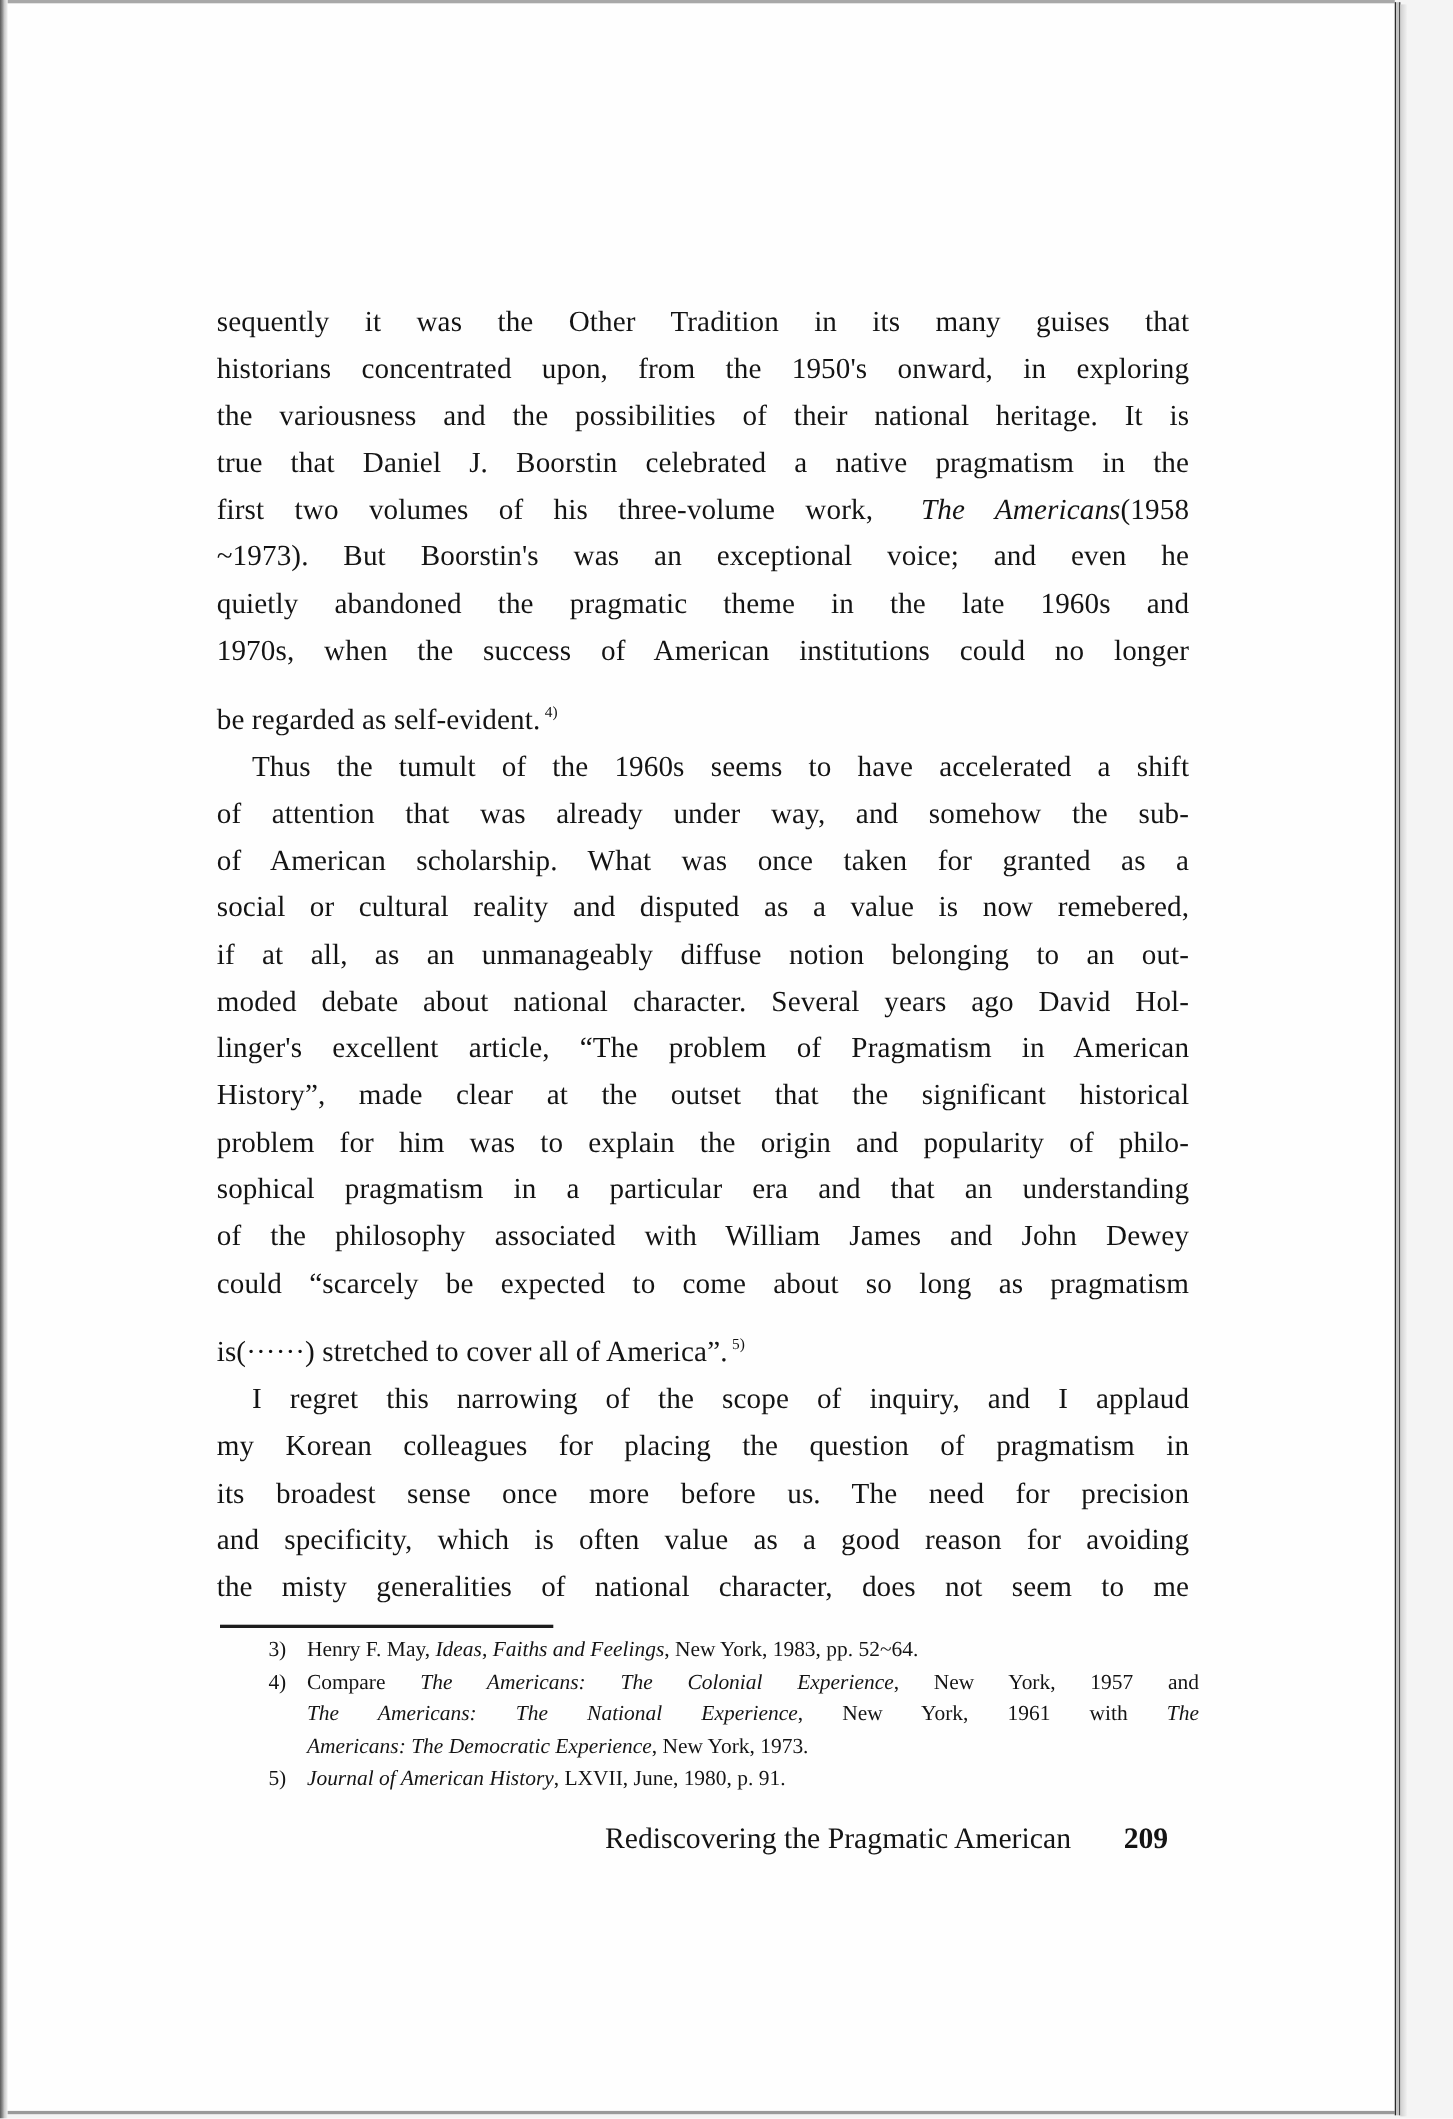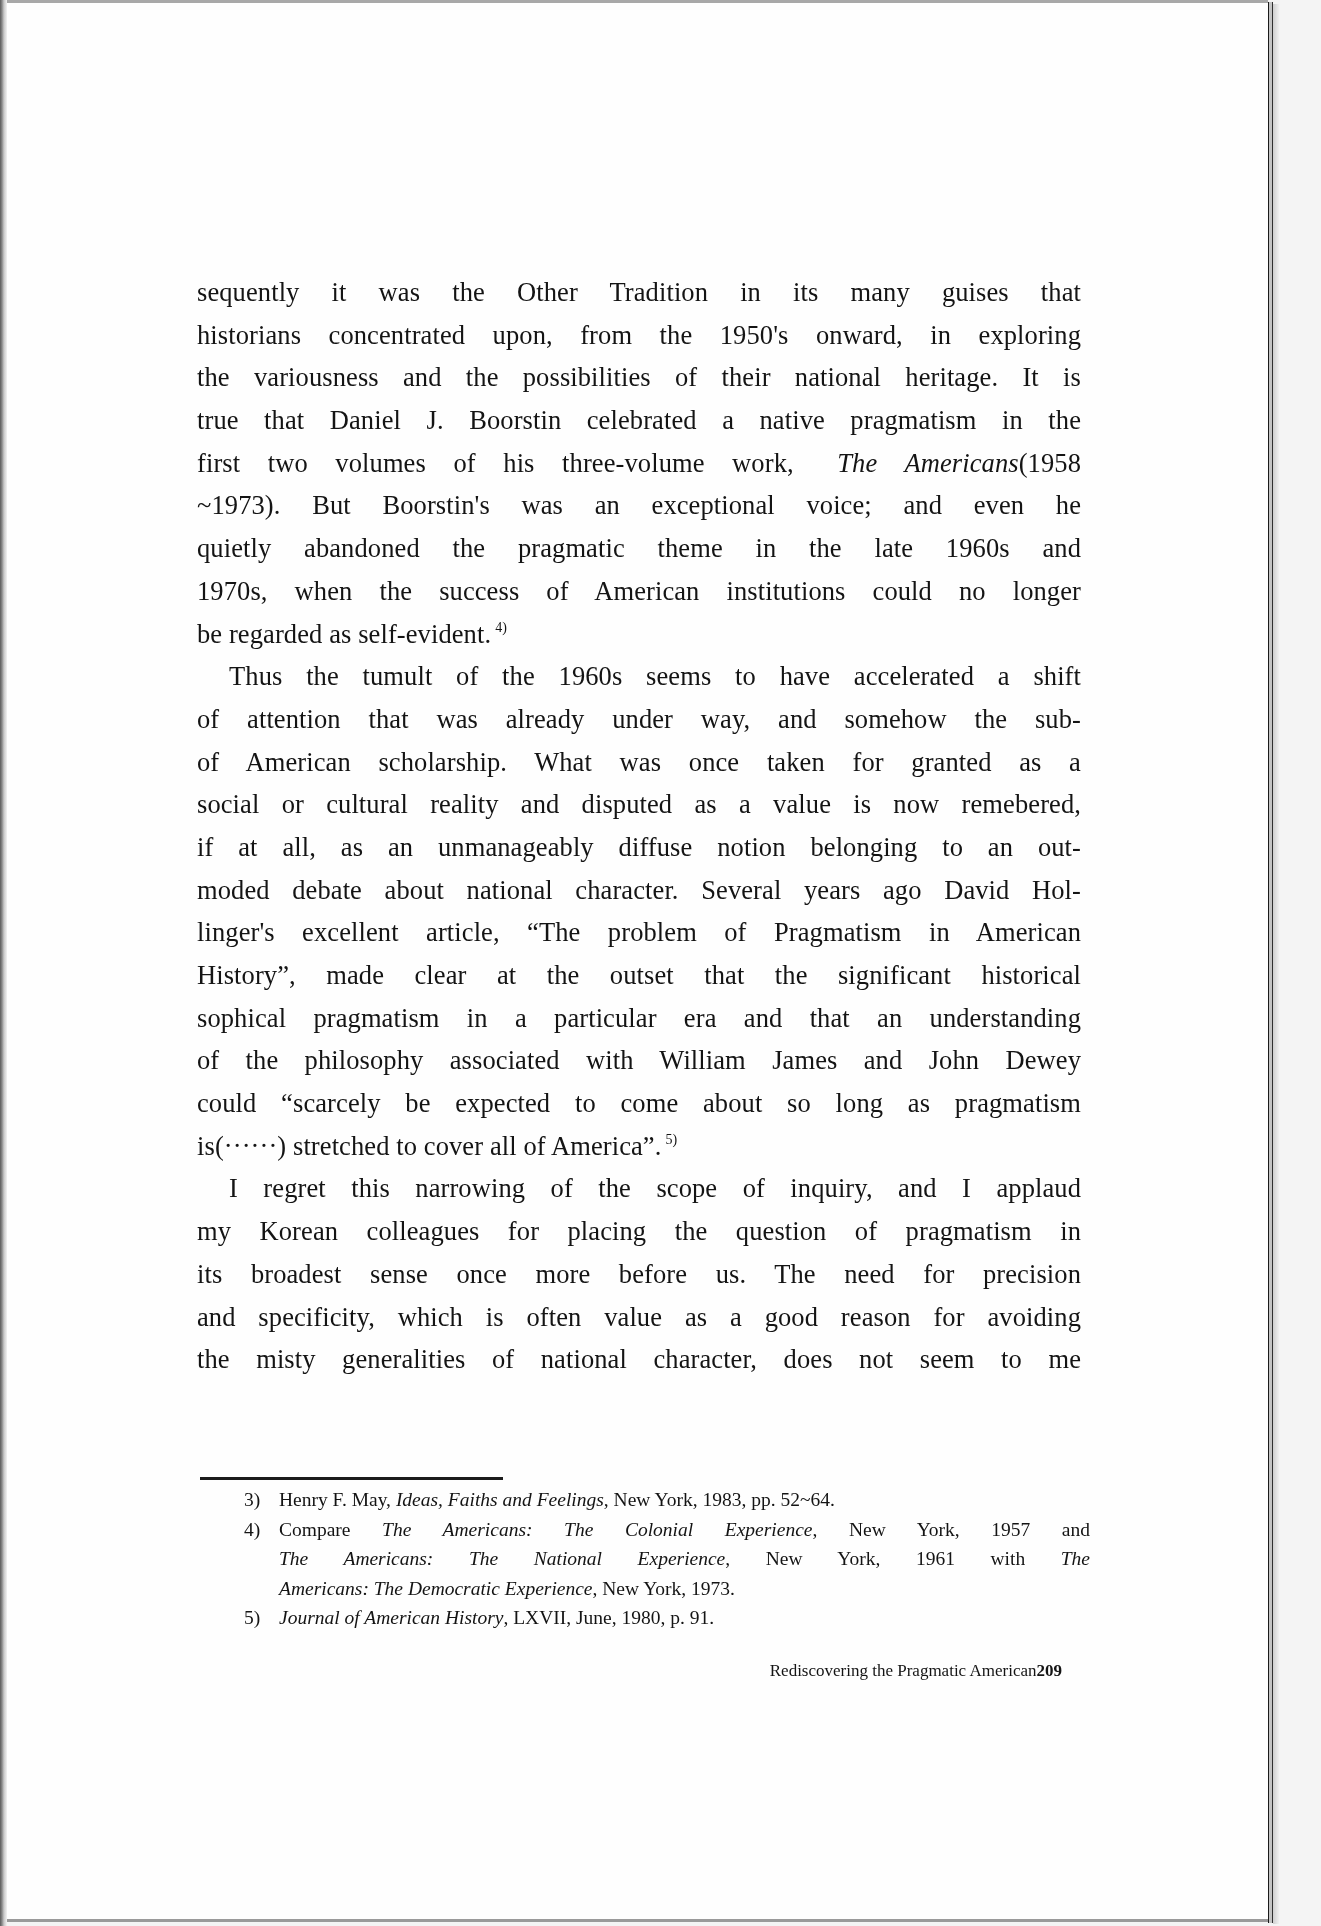--- a/index.html
+++ b/index.html
@@ -34,41 +34,41 @@
   }
   .body-text {
     position: absolute; left: 197px; top: 271px; width: 884px;
     font-size: 26.5px; line-height: 42.7px;
     letter-spacing: 0.1px;
   }
   .line {
     display: block; height: 42.7px; white-space: nowrap;
     text-align: justify; text-align-last: justify;
   }
-  .line.last { text-align-last: left; }
+  .line.last { text-align-last: left; margin-top: 20px; }
   .line.indent { padding-left: 32px; }
   .line .it { font-style: italic; margin-left: 16px; }
   sup.ref { font-size: 14px; vertical-align: 11px; line-height: 0; margin-left: 4px; }
   .rule {
     position: absolute; left: 200px; top: 1477px; width: 303px; height: 3px;
     background: #1c1c1c;
   }
   .footnotes {
     position: absolute; left: 224px; top: 1485px; width: 866px;
     font-size: 19.5px; line-height: 29.5px;
   }
   .fn-line { display: block; height: 29.5px; white-space: nowrap; text-align: justify; text-align-last: justify; margin-left: 20px; }
   .fn-line.last { text-align-last: left; }
   .fn-line.cont { padding-left: 35px; }
   .fn-line .it { font-style: italic; }
   .fn-num { display: inline-block; width: 35px; }
   .footer {
     position: absolute; left: 550px; top: 1656px; width: 512px;
-    font-size: 17px; line-height: 30px; white-space: nowrap;
-    display: flex; justify-content: flex-end;
+    font-size: 27px; line-height: 30px; white-space: nowrap;
+    display: flex; justify-content: space-between;
   }
   .footer .pg { font-weight: bold; }
 </style>
 </head>
 <body>
 
 <div class="page"></div>
 <div class="left-edge"></div>
 <div class="right-edge"></div>
 <div class="right-shadow"></div>
@@ -87,20 +87,21 @@
     </div>
     <div>
       <span class="line indent"><span>Thus the tumult of the 1960s seems to have accelerated a shift</span></span>
       <span class="line"><span>of attention that was already under way, and somehow the sub-</span></span>
       <span class="line"><span>of American scholarship. What was once taken for granted as a</span></span>
       <span class="line"><span>social or cultural reality and disputed as a value is now remebered,</span></span>
       <span class="line"><span>if at all, as an unmanageably diffuse notion belonging to an out-</span></span>
       <span class="line"><span>moded debate about national character. Several years ago David Hol-</span></span>
       <span class="line"><span>linger's excellent article, “The problem of Pragmatism in American</span></span>
       <span class="line"><span>History”, made clear at the outset that the significant historical</span></span>
+      <span class="line"><span>problem for him was to explain the origin and popularity of philo-</span></span>
       <span class="line"><span>sophical pragmatism in a particular era and that an understanding</span></span>
       <span class="line"><span>of the philosophy associated with William James and John Dewey</span></span>
       <span class="line"><span>could “scarcely be expected to come about so long as pragmatism</span></span>
       <span class="line last"><span>is(······) stretched to cover all of America”.</span><sup class="ref">5)</sup></span>
     </div>
     <div>
       <span class="line indent"><span>I regret this narrowing of the scope of inquiry, and I applaud</span></span>
       <span class="line"><span>my Korean colleagues for placing the question of pragmatism in</span></span>
       <span class="line"><span>its broadest sense once more before us. The need for precision</span></span>
       <span class="line"><span>and specificity, which is often value as a good reason for avoiding</span></span>

